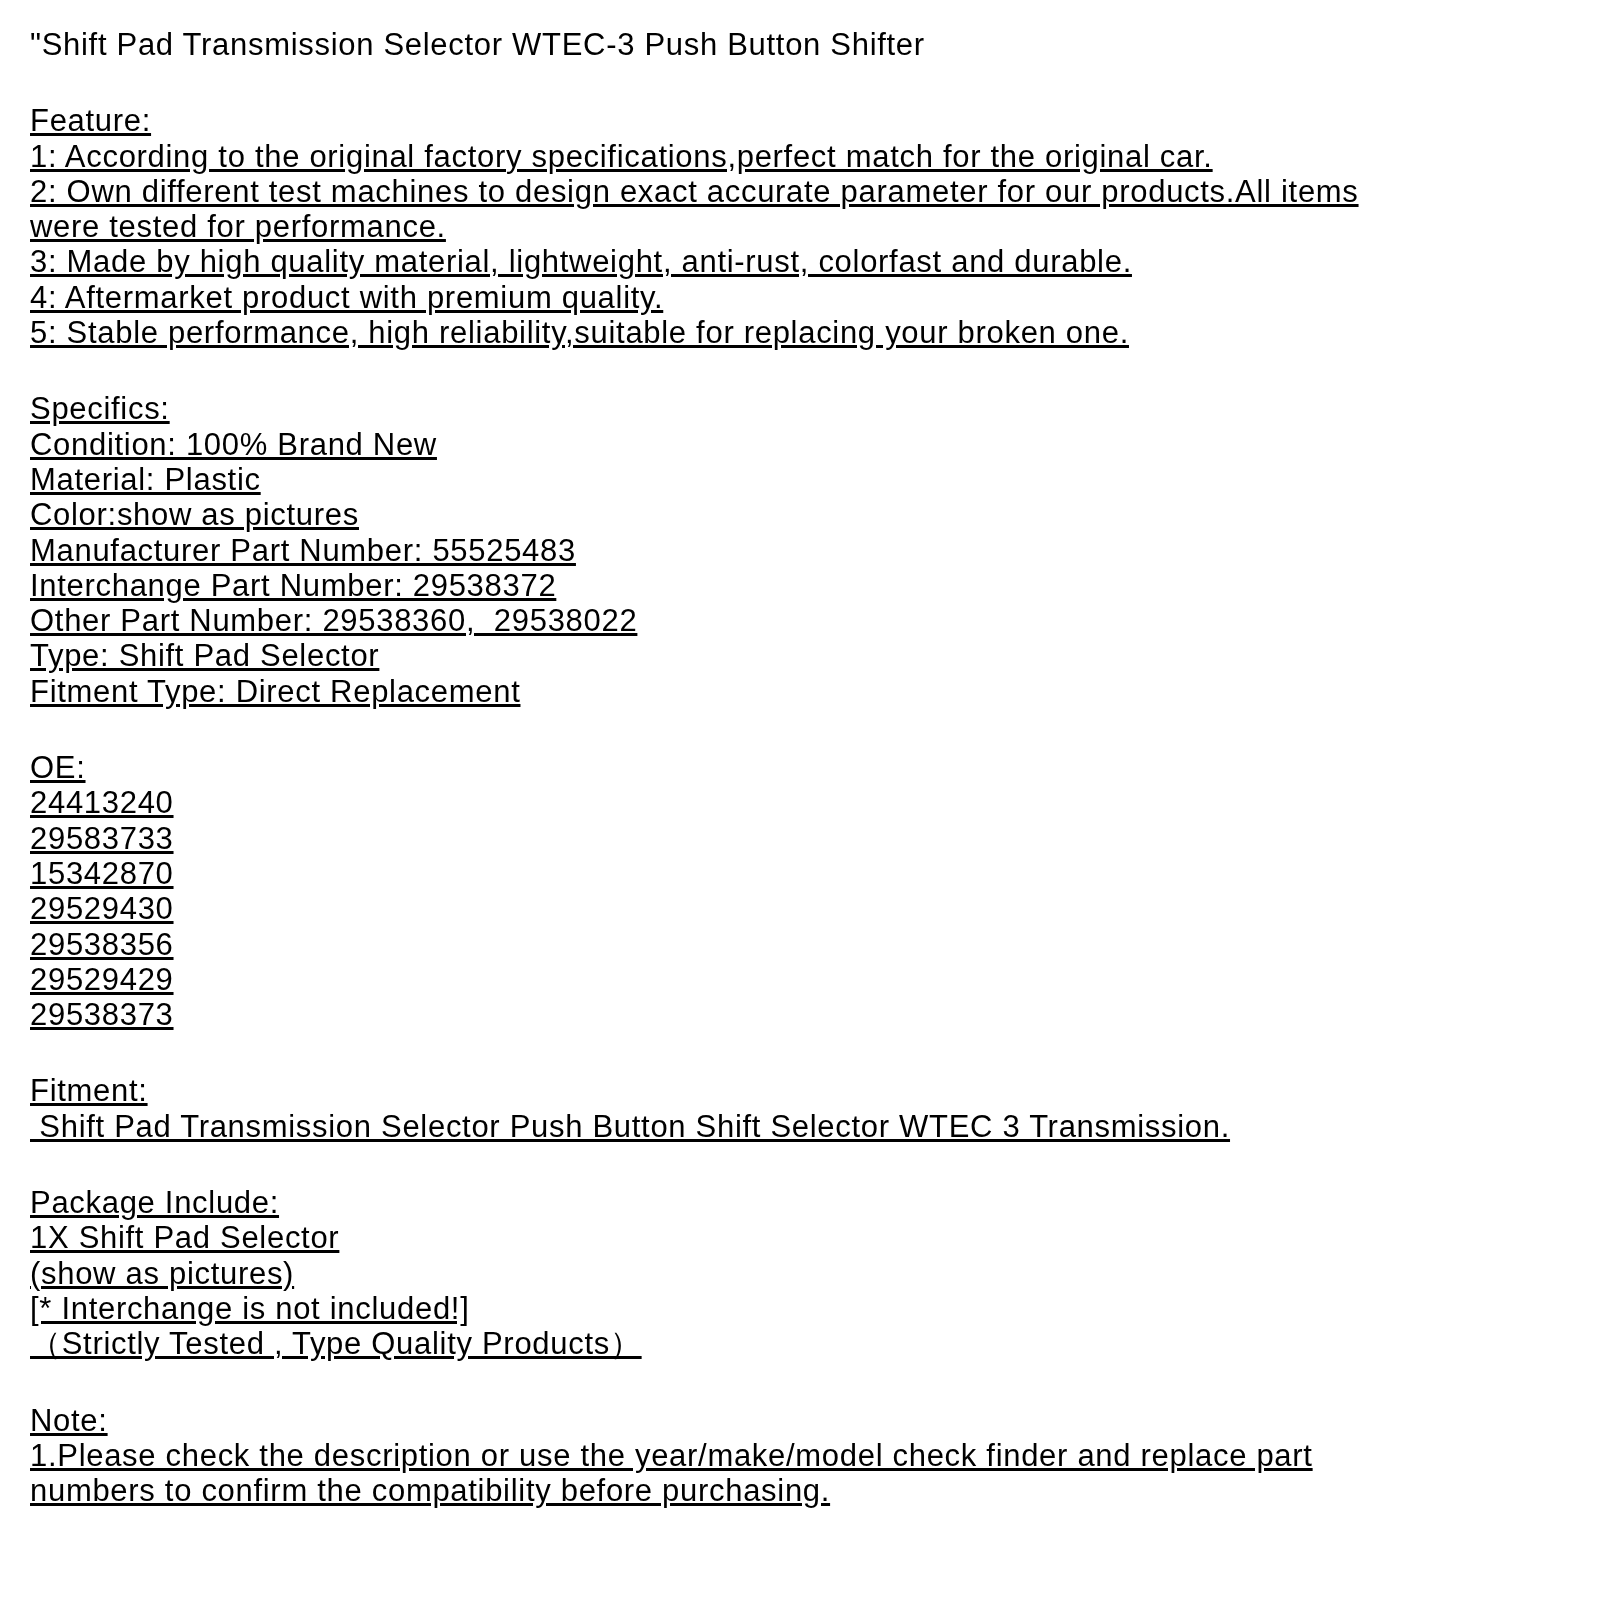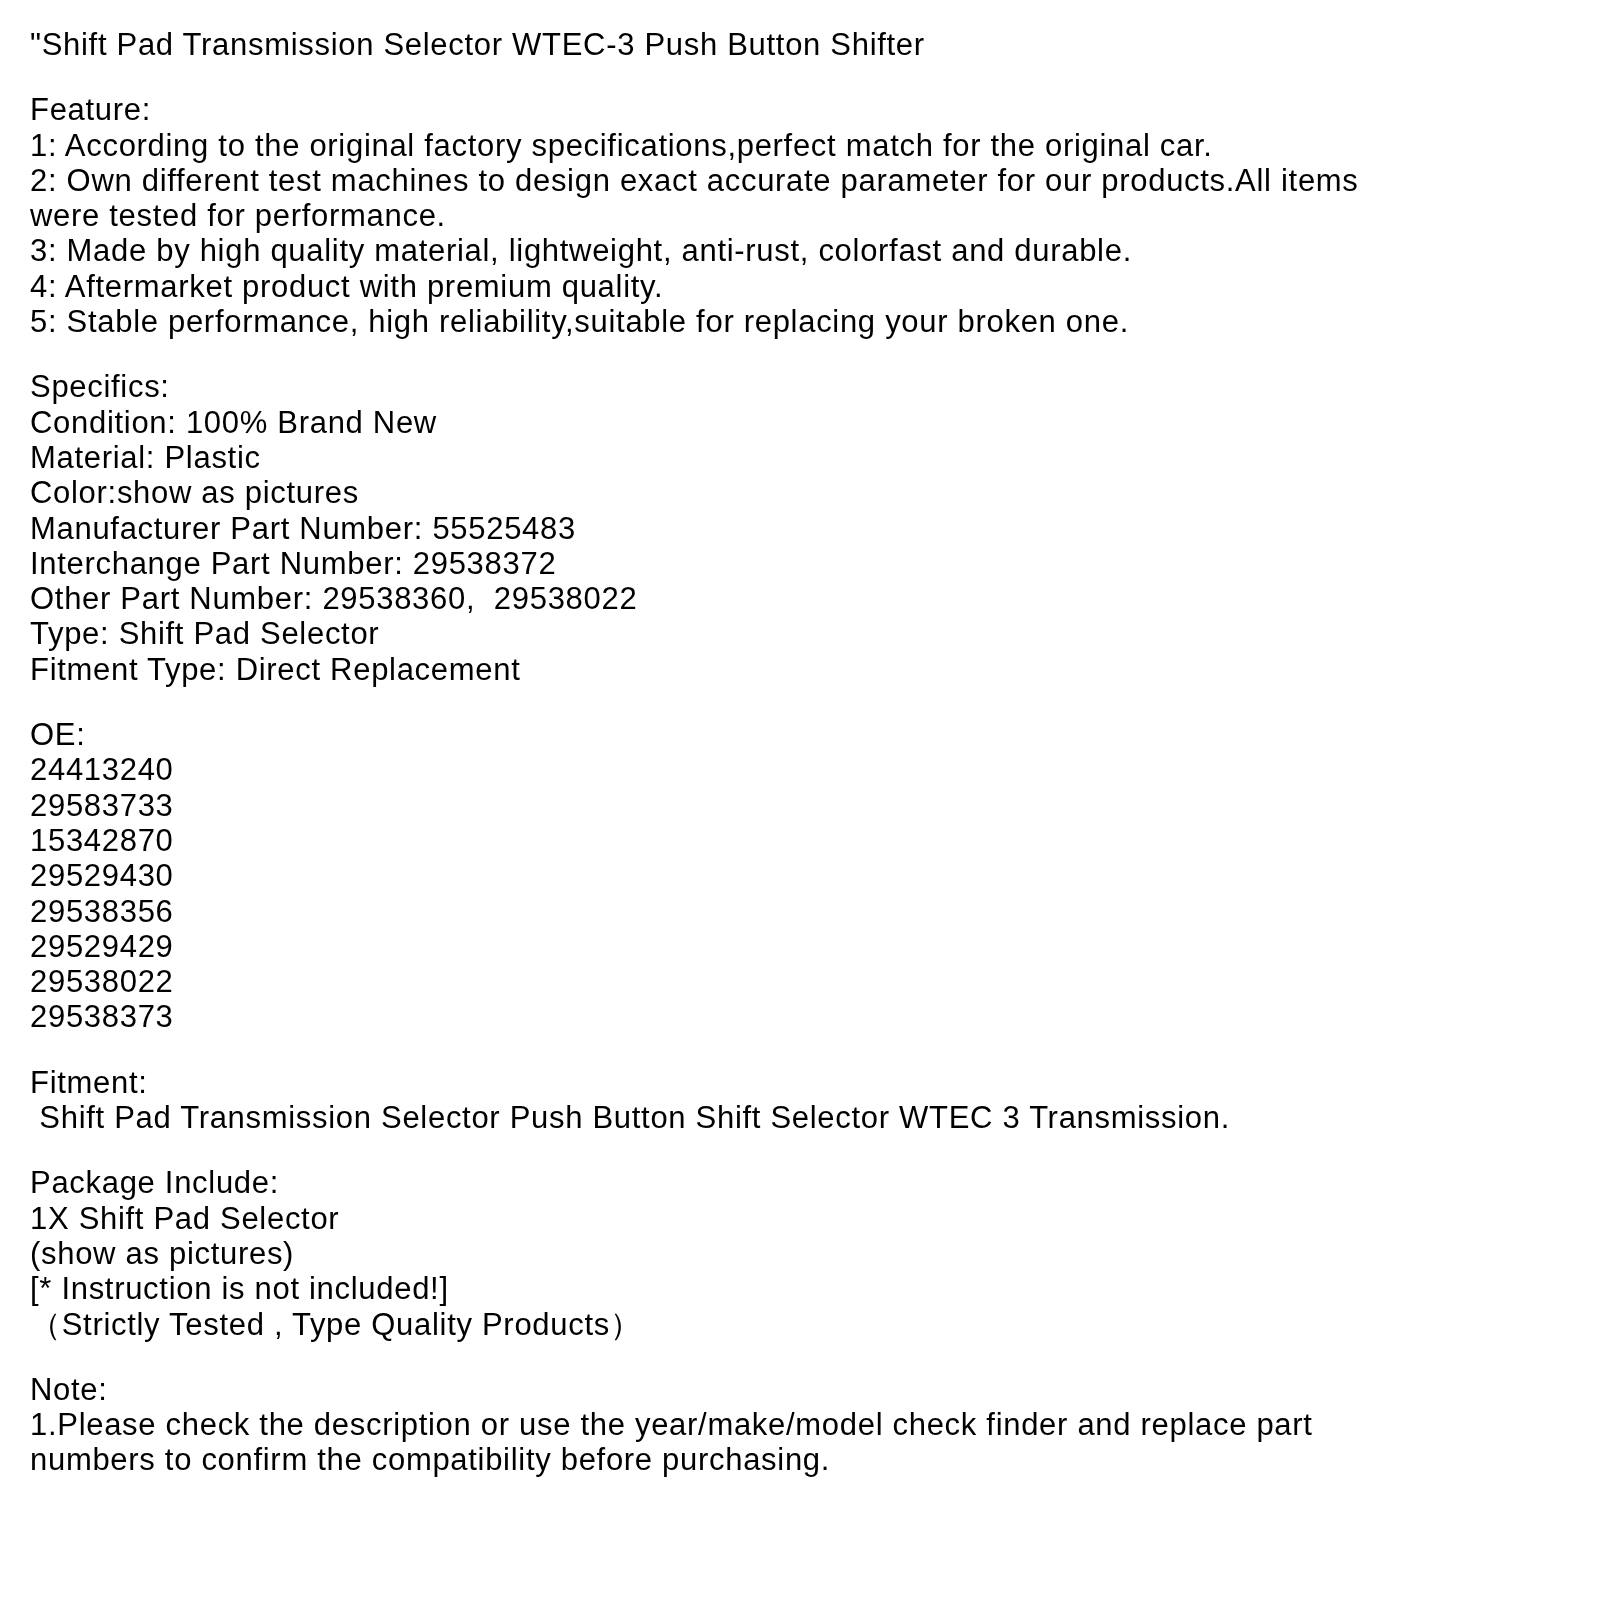--- a/index.html
+++ b/index.html
@@ -22,21 +22,22 @@
     font-size: 31px;
     line-height: 35.3px;
     font-weight: 400;
     letter-spacing: 0.7px;
   }
   .line {
     white-space: pre;          
     min-height: 35.3px;
   }
   .sec {
-    margin-top: 30px;        
+    margin-top: 41px;        
+    text-decoration: underline;
   }
 </style>
 </head>
 <body>
 
 <div class="doc">
 
   <div class="line">"Shift Pad Transmission Selector WTEC-3 Push Button Shifter</div>
 
   <section class="sec">
@@ -62,34 +63,33 @@
   </section>
 
   <section class="sec">
     <div class="line">OE:</div>
     <div class="line">24413240</div>
     <div class="line">29583733</div>
     <div class="line">15342870</div>
     <div class="line">29529430</div>
     <div class="line">29538356</div>
     <div class="line">29529429</div>
-    <div class="line">29538022</div>
     <div class="line">29538373</div>
   </section>
 
   <section class="sec">
     <div class="line">Fitment:</div>
     <div class="line"> Shift Pad Transmission Selector Push Button Shift Selector WTEC 3 Transmission.</div>
   </section>
 
   <section class="sec">
     <div class="line">Package Include:</div>
     <div class="line">1X Shift Pad Selector</div>
     <div class="line">(show as pictures)</div>
-    <div class="line">[* Instruction is not included!]</div>
+    <div class="line">[* Interchange is not included!]</div>
     <div class="line">（Strictly Tested , Type Quality Products）</div>
   </section>
 
   <section class="sec">
     <div class="line">Note:</div>
     <div class="line">1.Please check the description or use the year/make/model check finder and replace part</div>
     <div class="line">numbers to confirm the compatibility before purchasing.</div>
   </section>
 
 </div>

